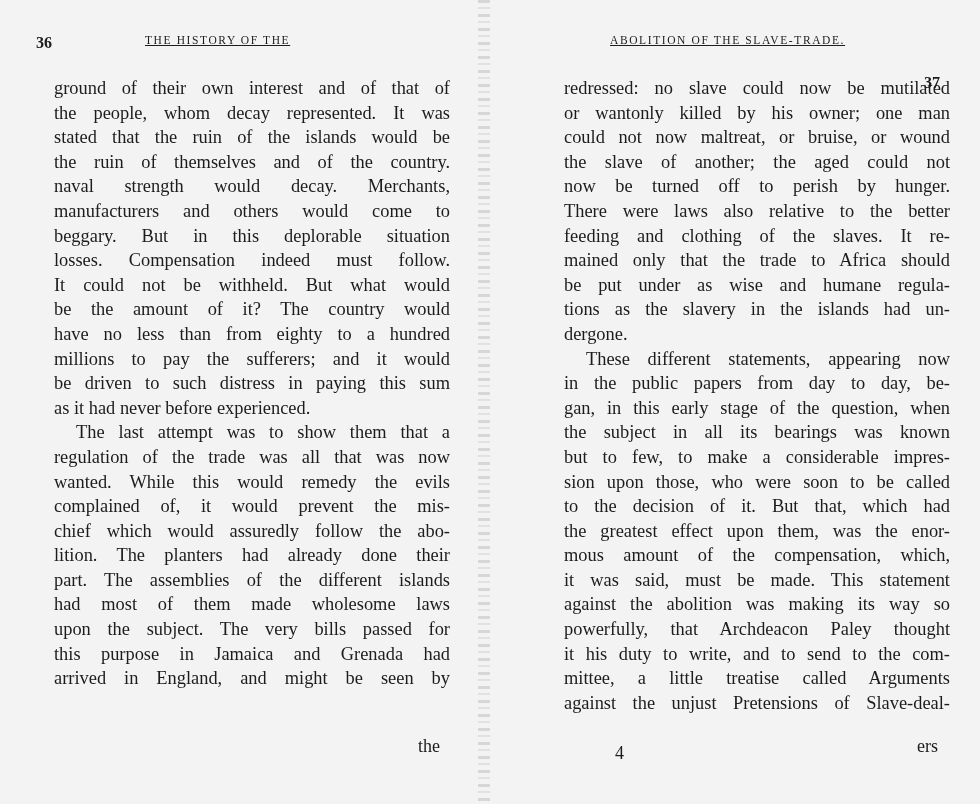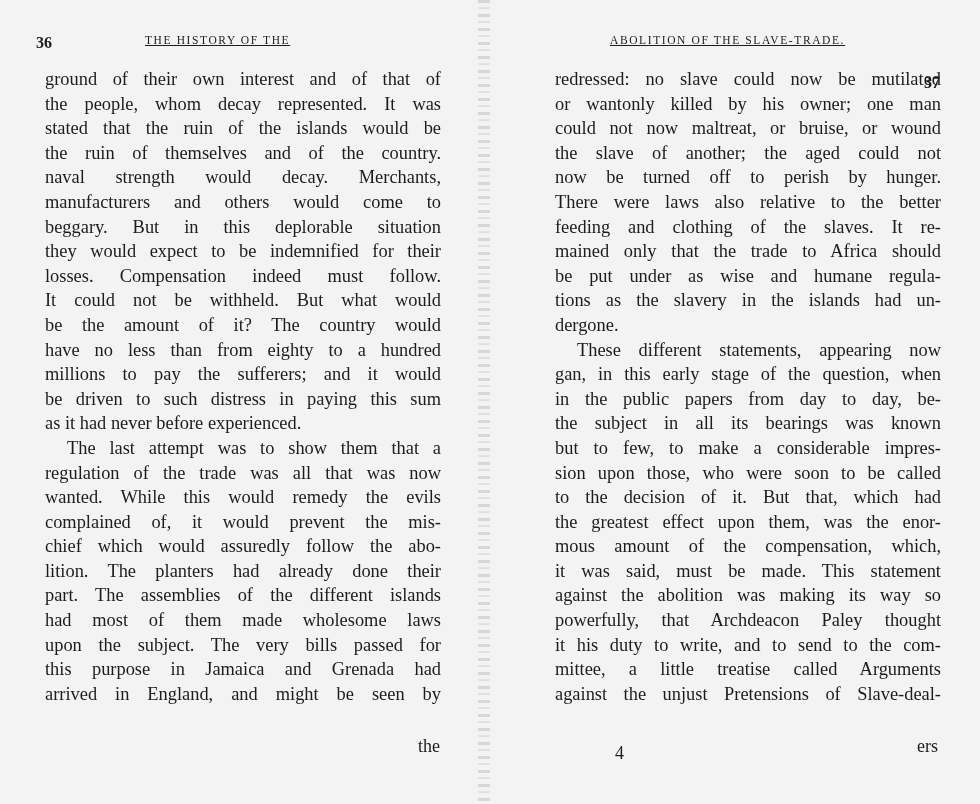--- a/index.html
+++ b/index.html
@@ -21,21 +21,21 @@
   .running-head {
     position: absolute; top: 34px;
     font-size: 11.5px; letter-spacing: 1.6px; text-transform: uppercase; text-decoration: underline;
   }
   .page-num { position: absolute; top: 34px; font-size: 16px; font-weight: bold; }
   .page-left .page-num { left: 36px; }
   .page-left .running-head { left: 145px; }
   .page-right .running-head { left: 110px; }
   .page-right .page-num { left: 424px; margin-top: 40px; }
   .body-text {
-    position: absolute; top: 64px; margin: 3px; padding: 0; list-style: none;
+    position: absolute; top: 64px; margin: 12px; padding: 0; list-style: none;
     font-size: 18.4px; line-height: 24.6px;
   }
   .page-left .body-text { left: 42px; width: 396px; }
   .page-right .body-text { left: 52px; width: 386px; }
   .line { display: block; white-space: nowrap; text-align: justify; text-align-last: justify; height: 24.6px; }
   .line.last { text-align-last: left; }
   .line.indent { padding-left: 22px; }
   .signature { position: absolute; top: 743px; font-size: 18px; }
   .page-right .signature { left: 115px; }
   .catchword { position: absolute; top: 736px; font-size: 18px; }
@@ -49,21 +49,20 @@
   <div class="page-num">36</div>
   <div class="running-head">THE HISTORY OF THE</div>
   <div class="body-text" id="left-body">
       <span class="line">ground of their own interest and of that of</span>
       <span class="line">the people, whom decay represented. It was</span>
       <span class="line">stated that the ruin of the islands would be</span>
       <span class="line">the ruin of themselves and of the country.</span>
       <span class="line">naval strength would decay. Merchants,</span>
       <span class="line">manufacturers and others would come to</span>
       <span class="line">beggary. But in this deplorable situation</span>
-      <span class="line">they would expect to be indemnified for their</span>
       <span class="line">losses. Compensation indeed must follow.</span>
       <span class="line">It could not be withheld. But what would</span>
       <span class="line">be the amount of it? The country would</span>
       <span class="line">have no less than from eighty to a hundred</span>
       <span class="line">millions to pay the sufferers; and it would</span>
       <span class="line">be driven to such distress in paying this sum</span>
       <span class="line last">as it had never before experienced.</span>
       <span class="line indent">The last attempt was to show them that a</span>
       <span class="line">regulation of the trade was all that was now</span>
       <span class="line">wanted. While this would remedy the evils</span>
@@ -90,22 +89,22 @@
       <span class="line">could not now maltreat, or bruise, or wound</span>
       <span class="line">the slave of another; the aged could not</span>
       <span class="line">now be turned off to perish by hunger.</span>
       <span class="line">There were laws also relative to the better</span>
       <span class="line">feeding and clothing of the slaves. It re-</span>
       <span class="line">mained only that the trade to Africa should</span>
       <span class="line">be put under as wise and humane regula-</span>
       <span class="line">tions as the slavery in the islands had un-</span>
       <span class="line last">dergone.</span>
       <span class="line indent">These different statements, appearing now</span>
+      <span class="line">in the public papers from day to day, be-</span>
       <span class="line">gan, in this early stage of the question, when</span>
-      <span class="line">in the public papers from day to day, be-</span>
       <span class="line">the subject in all its bearings was known</span>
       <span class="line">but to few, to make a considerable impres-</span>
       <span class="line">sion upon those, who were soon to be called</span>
       <span class="line">to the decision of it. But that, which had</span>
       <span class="line">the greatest effect upon them, was the enor-</span>
       <span class="line">mous amount of the compensation, which,</span>
       <span class="line">it was said, must be made. This statement</span>
       <span class="line">against the abolition was making its way so</span>
       <span class="line">powerfully, that Archdeacon Paley thought</span>
       <span class="line">it his duty to write, and to send to the com-</span>

